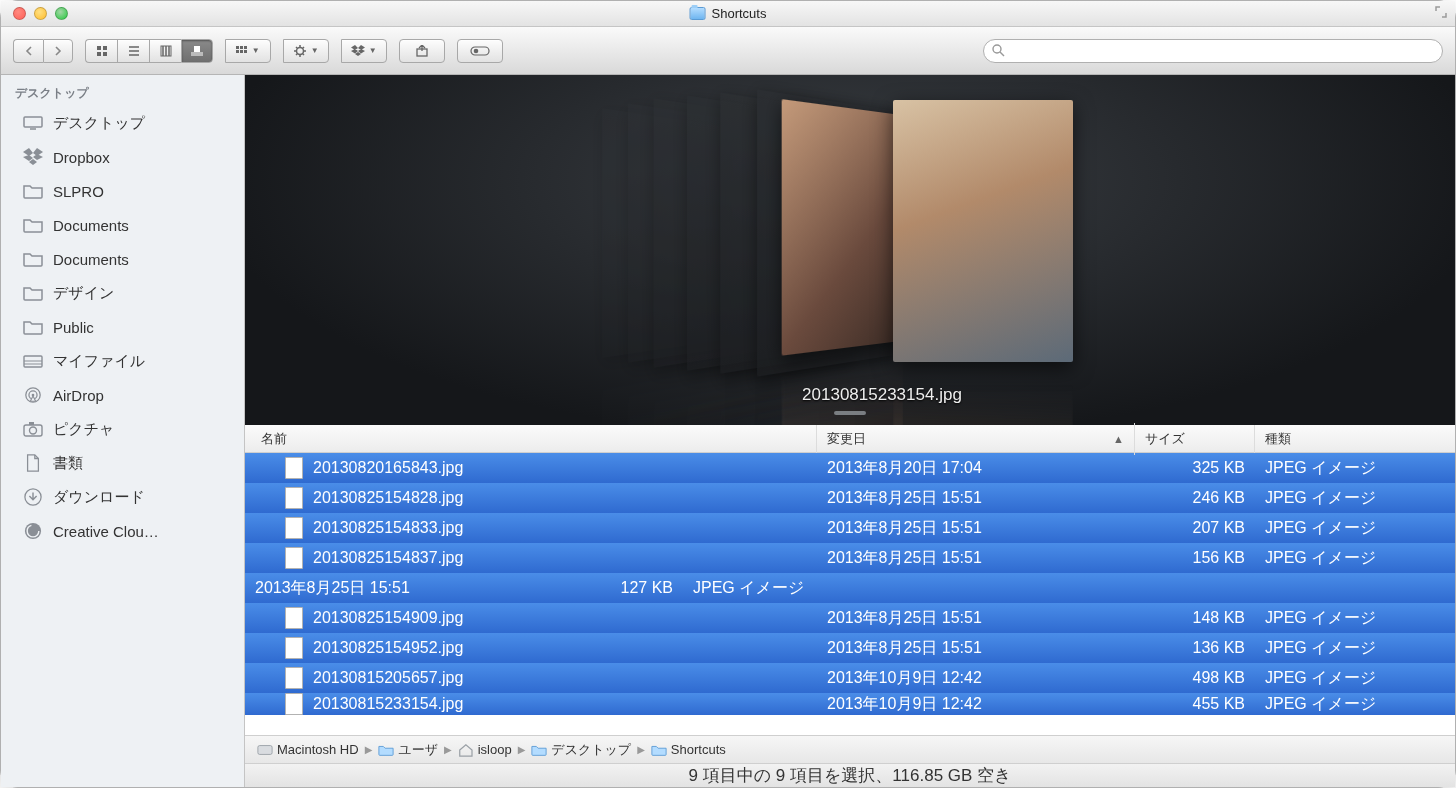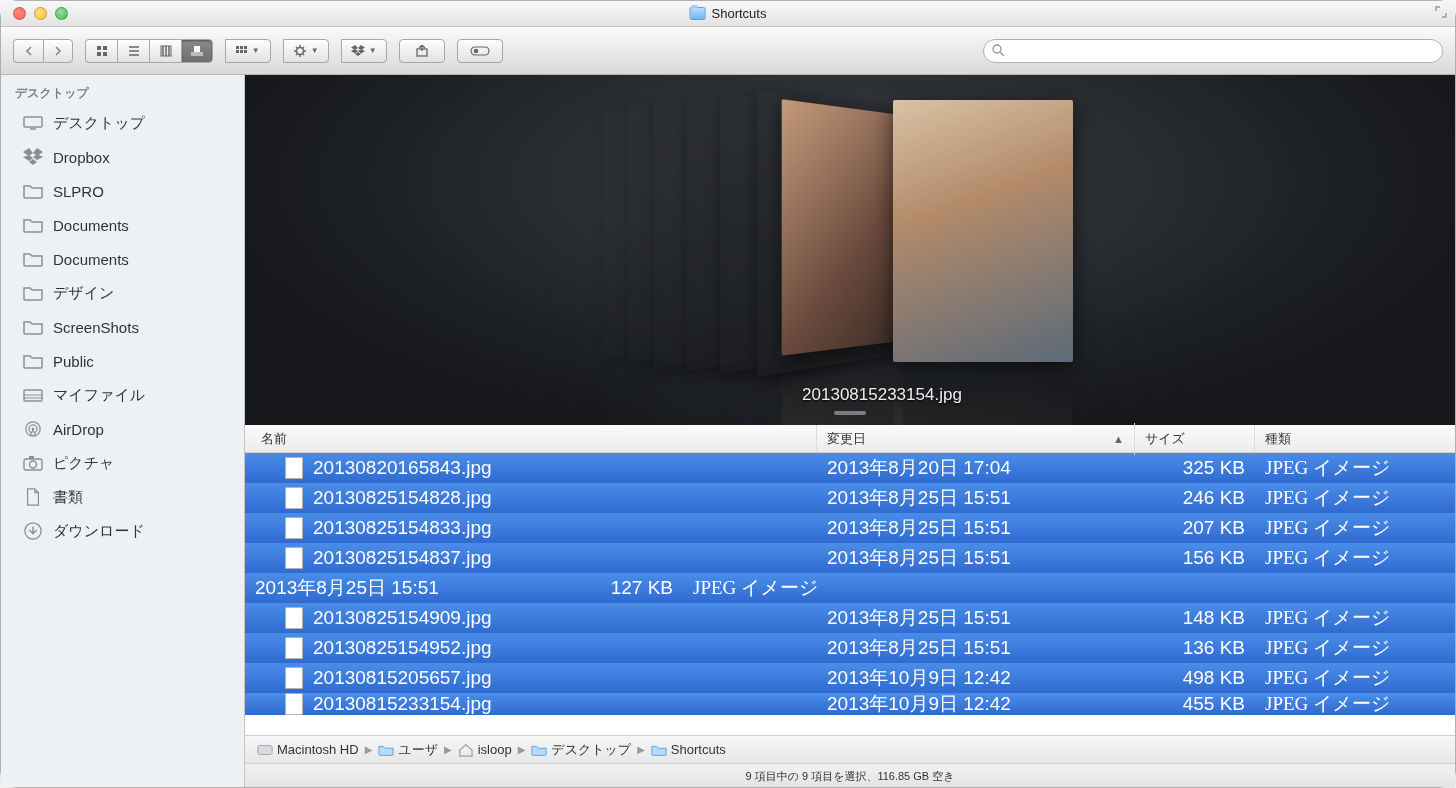--- a/index.html
+++ b/index.html
@@ -49,34 +49,34 @@
 
 .list-header { height: 28px; display: flex; align-items: center; background: linear-gradient(#fbfbfb,#ececec); border-bottom: 1px solid #cfcfcf; font-size: 13px; color: #333; }
 .col { padding: 16px 10px; border-right: 1px solid #dcdcdc; height: 100%; display: flex; align-items: center; }
 .col-name { width: 572px; padding-left: 16px; }
 .col-date { width: 318px; position: relative; }
 .col-date .sort-arrow { position: absolute; right: 10px; color: #666; font-size: 11px; }
 .col-size { width: 120px; justify-content: flex-start; }
 .col-kind { flex: 1; border-right: none; }
 
 .file-list { flex: 1; overflow: auto; background: #fff; }
-.row { display: flex; align-items: center; height: 30px; background: linear-gradient(#4a8de8,#2f6ad0); color: #fff; font-size: 19px; }
+.row { display: flex; align-items: center; height: 30px; background: linear-gradient(#4a8de8,#2f6ad0); color: #fff; font-size: 16px; }
 .row .cell { padding: 0 10px; }
 .row .c-name { width: 572px; display: flex; align-items: center; gap: 10px; padding-left: 40px; }
 .row .c-date { width: 318px; }
 .row .c-size { width: 120px; text-align: right; }
-.row .c-kind { flex: 1; font-family: Liberation Serif, serif; }
+.row .c-kind { flex: 1; }
 .thumb { width: 18px; height: 22px; background: #fff; border: 1px solid rgba(0,0,0,.3); border-radius: 1px; display: inline-block; }
 .row.cut { height: 22px; overflow: hidden; }
 
 .pathbar { height: 28px; background: linear-gradient(#f6f6f6,#e7e7e7); border-top: 1px solid #cfcfcf; display: flex; align-items: center; padding: 0 12px; font-size: 13px; color: #333; gap: 6px; }
 .pathbar .sep { color: #999; font-size: 10px; }
 .path-icon { width: 16px; height: 14px; display:inline-flex; }
 
-.statusbar { height: 24px; background: linear-gradient(#f2f2f2,#e3e3e3); border-top: 1px solid #cfcfcf; text-align: center; font-size: 11px; color: #333; line-height: 24px; }
+.statusbar { height: 24px; background: linear-gradient(#f2f2f2,#e3e3e3); border-top: 1px solid #cfcfcf; text-align: center; font-size: 17px; color: #333; line-height: 24px; }
 </style>
 </head>
 <body>
 
 <div class="window">
 
   <div class="titlebar">
     <div class="traffic-lights">
       <div class="tl close"></div>
       <div class="tl min"></div>
@@ -230,28 +230,20 @@
               </svg>
             </span>
             <span>デザイン</span>
           </div>
           <div class="sb-item">
             <span class="sb-icon">
               <svg viewBox="0 0 20 16">
                 <path d="M1 3h6l2 2h10v9a1 1 0 01-1 1H2a1 1 0 01-1-1V3z" fill="none" stroke="#8a8f96" stroke-width="1.5"></path>
               </svg>
             </span>
-            <span>ScreenShots</span>
-          </div>
-          <div class="sb-item">
-            <span class="sb-icon">
-              <svg viewBox="0 0 20 16">
-                <path d="M1 3h6l2 2h10v9a1 1 0 01-1 1H2a1 1 0 01-1-1V3z" fill="none" stroke="#8a8f96" stroke-width="1.5"></path>
-              </svg>
-            </span>
             <span>Public</span>
           </div>
           <div class="sb-item">
             <span class="sb-icon">
               <svg viewBox="0 0 20 16">
                 <rect x="1" y="3" width="18" height="11" rx="1" fill="none" stroke="#8a8f96" stroke-width="1.4"></rect>
                 <path d="M1 8h18M1 11h18" stroke="#8a8f96"></path>
               </svg>
             </span>
             <span>マイファイル</span>
@@ -287,20 +279,29 @@
             <span>書類</span>
           </div>
           <div class="sb-item">
             <span class="sb-icon">
               <svg viewBox="0 0 20 20">
                 <circle cx="10" cy="10" r="9" fill="none" stroke="#8a8f96" stroke-width="1.4"></circle>
                 <path d="M10 5v7M6 9l4 4 4-4" stroke="#8a8f96" stroke-width="1.6" fill="none"></path>
               </svg>
             </span>
             <span>ダウンロード</span>
+          </div>
+          <div class="sb-item">
+            <span class="sb-icon">
+              <svg viewBox="0 0 20 20">
+                <circle cx="10" cy="10" r="9" fill="#8a8f96"></circle>
+                <circle cx="10" cy="10" r="6.5" fill="none" stroke="#eef1f4" stroke-width="1.6" stroke-dasharray="28 12"></circle>
+              </svg>
+            </span>
+            <span>Creative Clou…</span>
           </div>
         </div>
     </div>
 
     <div class="main">
       <div class="coverflow">
         <div class="cf-stage">
           <div class="cf-card scr skew" style="left:300px; transform: rotateY(62deg) scale(.82); opacity:.25">
               <div class="refl"></div>
             </div>

